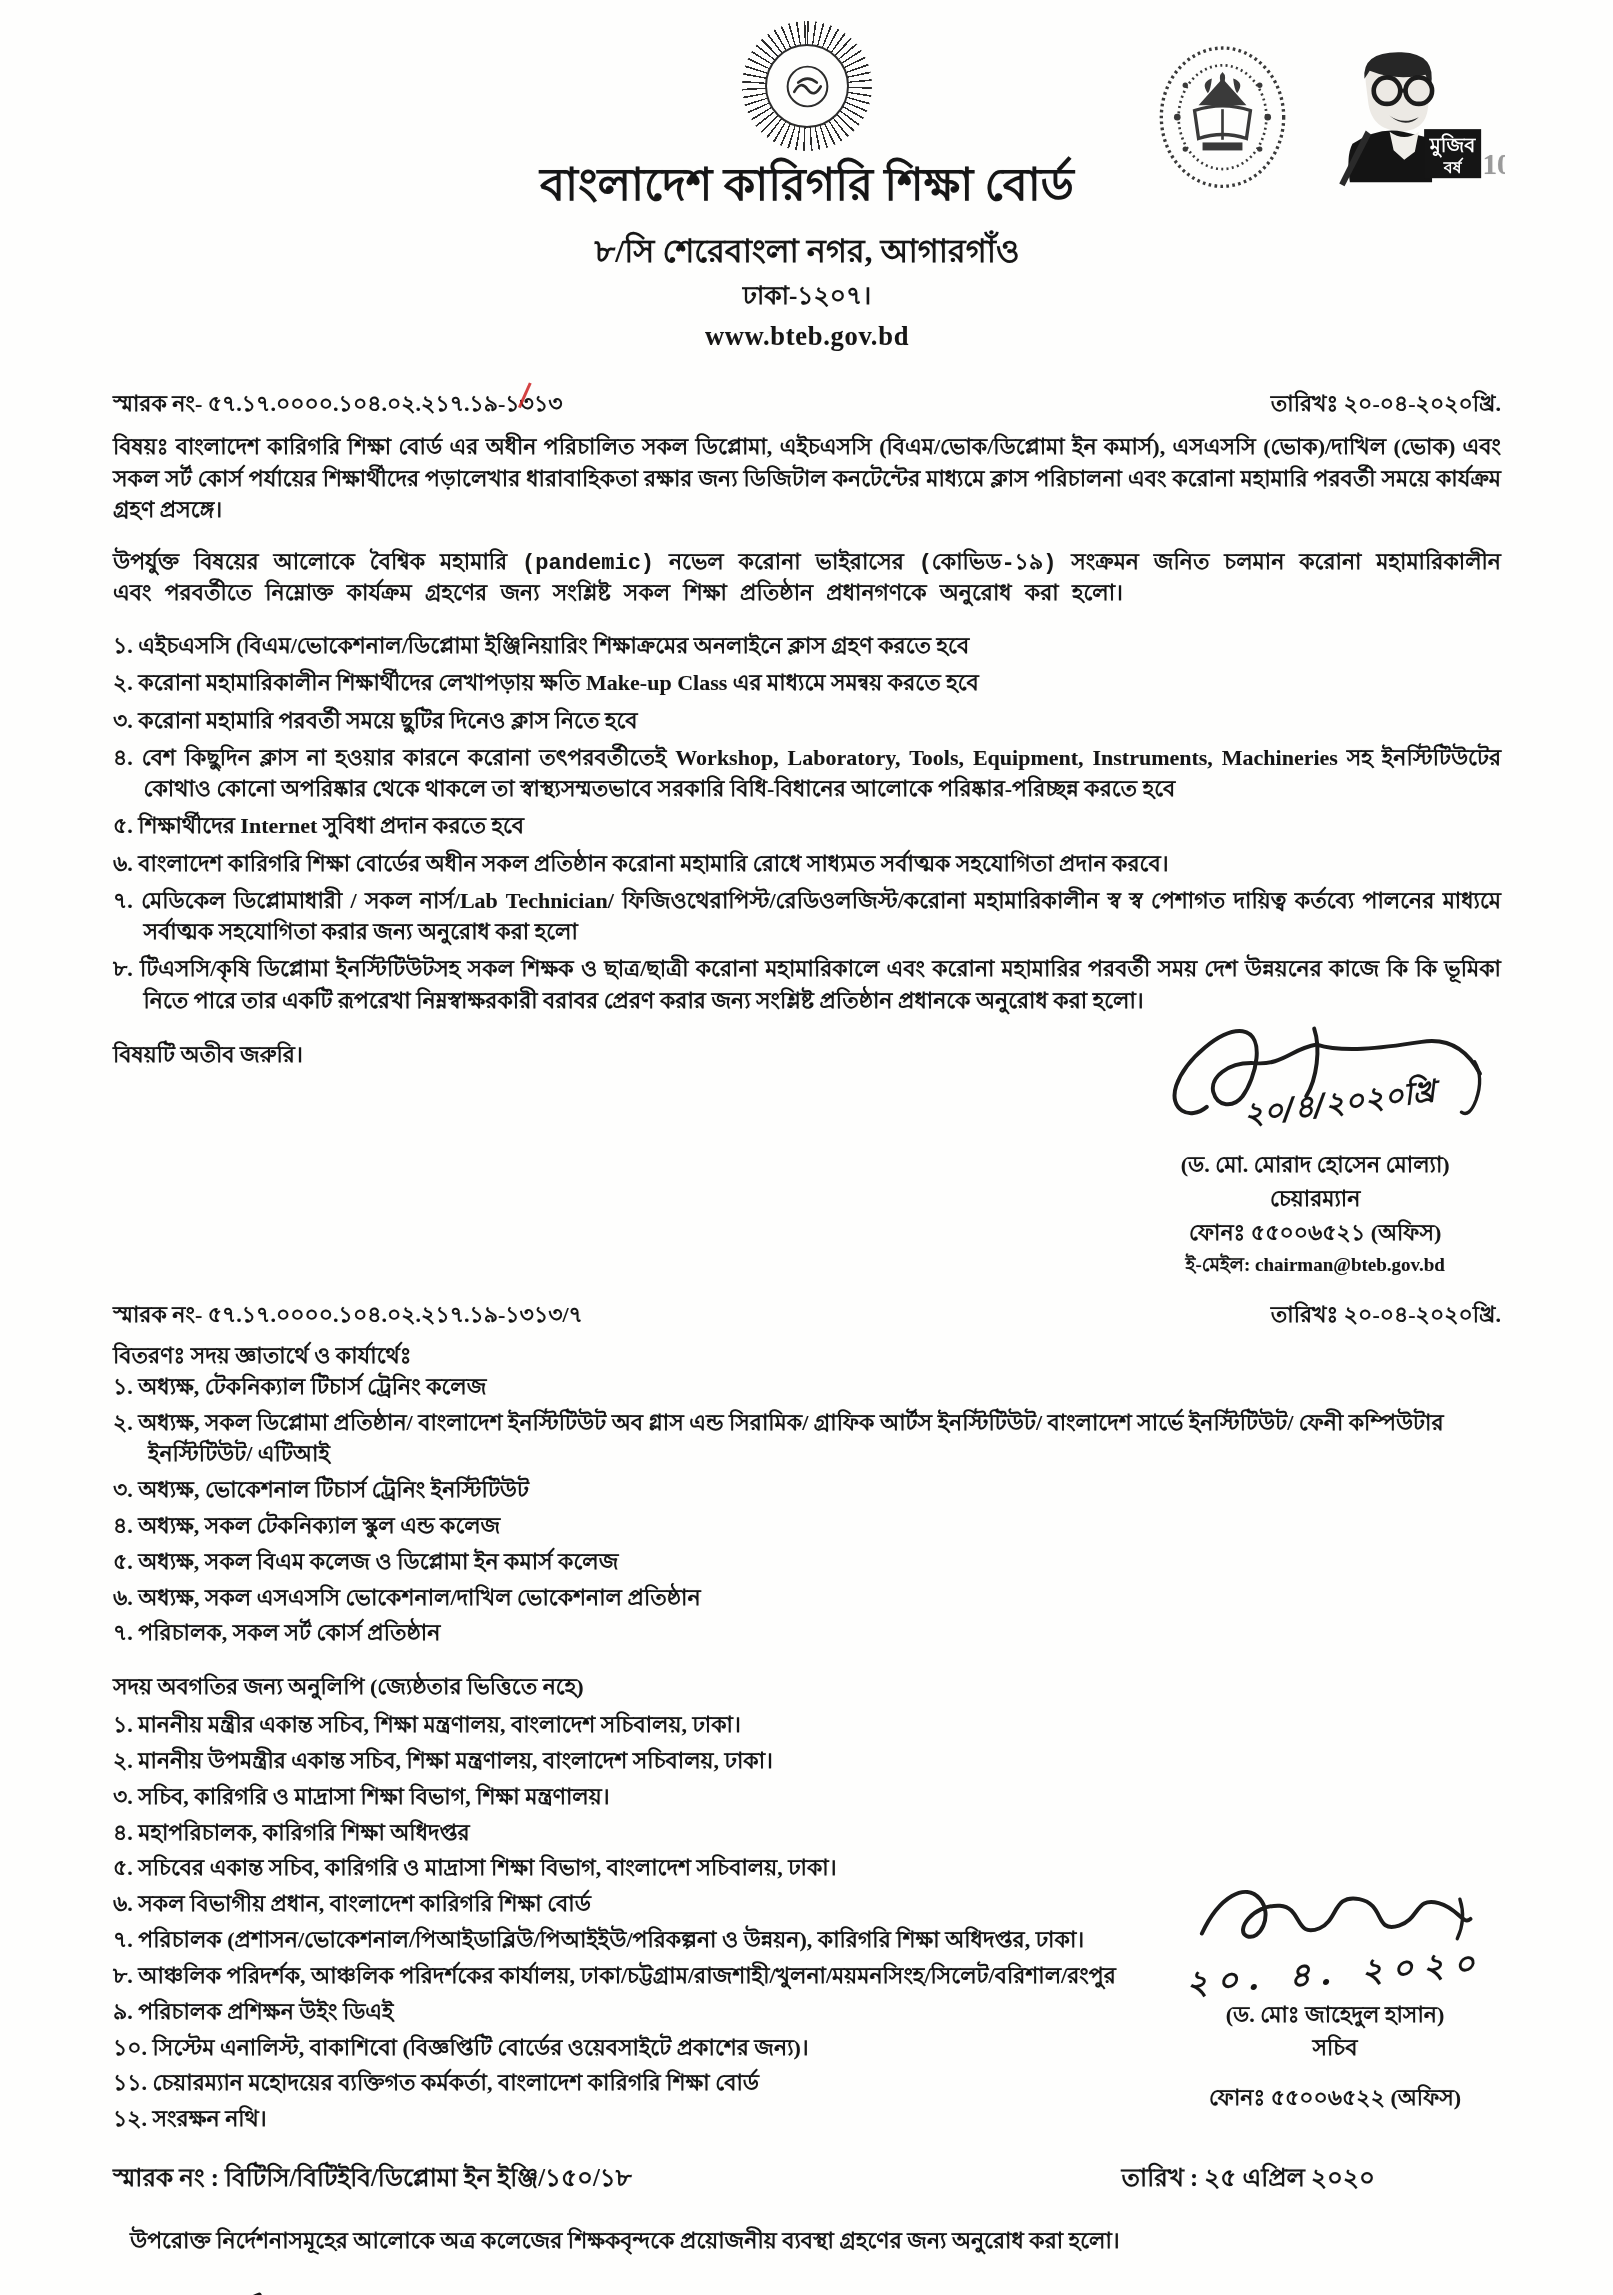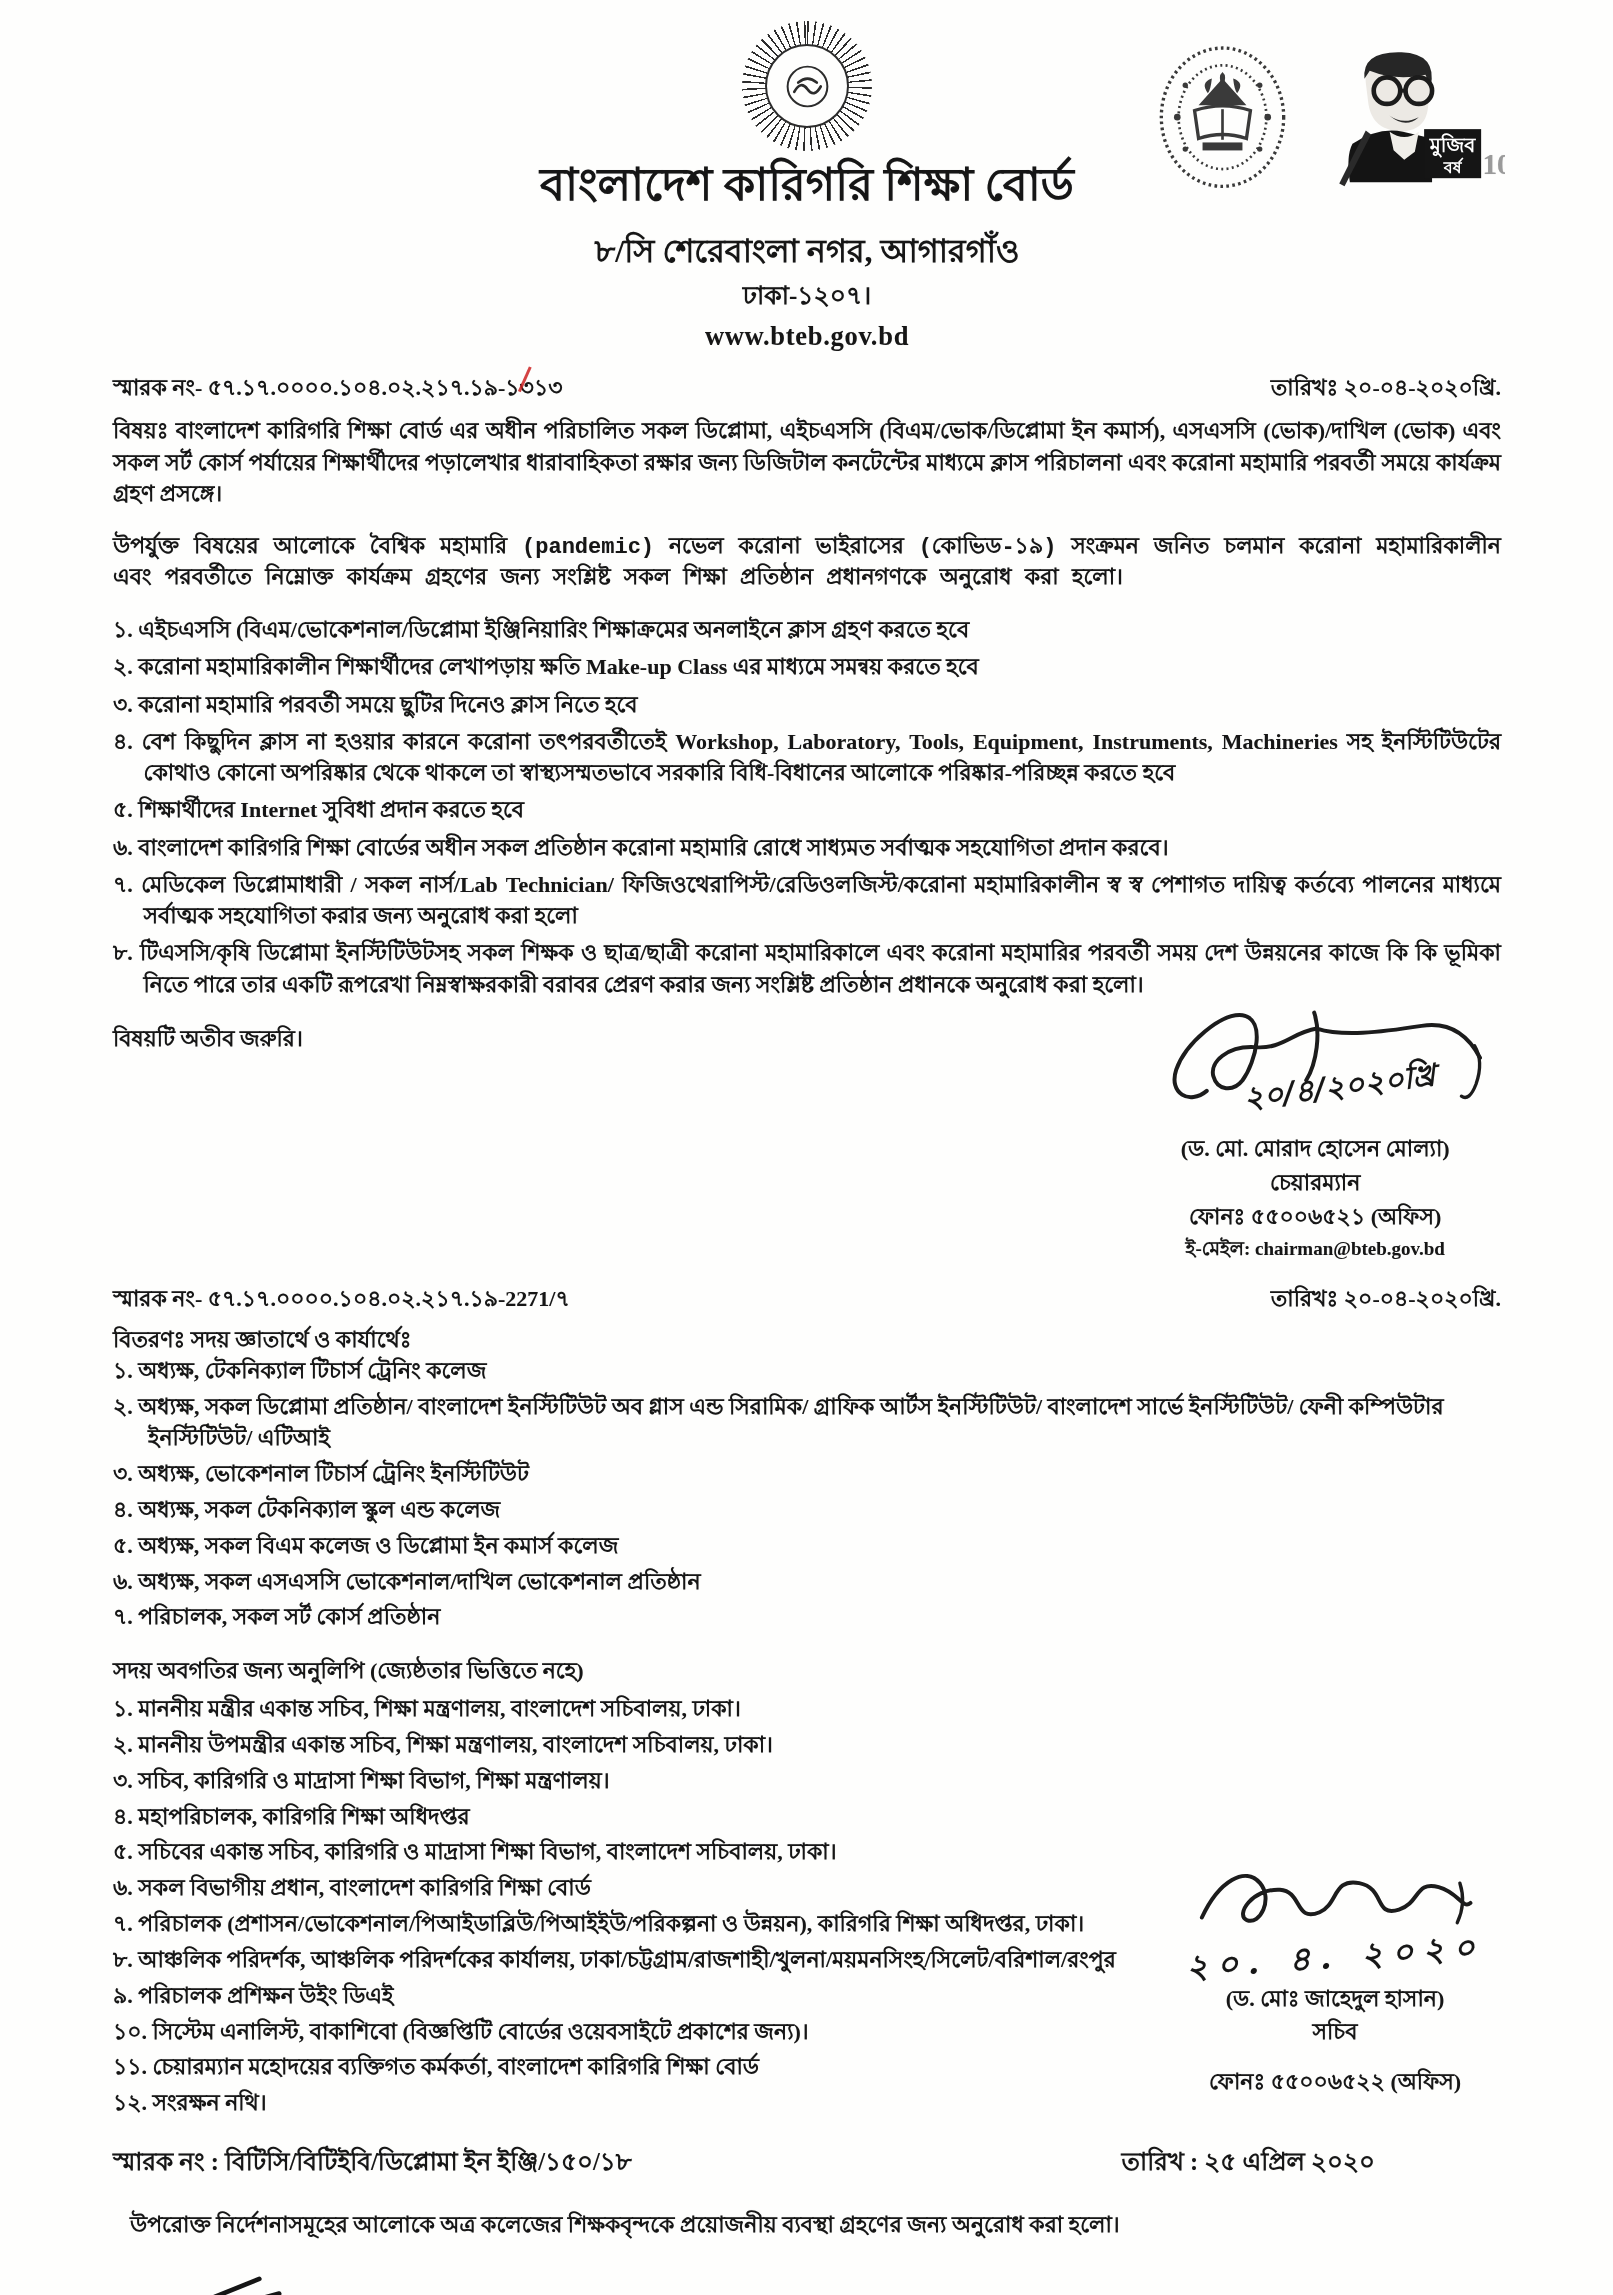--- a/index.html
+++ b/index.html
@@ -18,21 +18,21 @@
     position:relative; }
   .seal-core { position:absolute; inset:22.6px; background:#fefefd; border-radius:50%;
     border:2px solid #2c2c2c; display:flex; align-items:center; justify-content:center; }
   .org-name { font-size:45px; line-height:1.2; }
   .addr { font-size:32px; margin-top:17px; }
   .addr2 { font-size:25px; margin-top:4px; }
   .site { font-size:26.5px; margin-top:4px; letter-spacing:0.7px; }
   .right-logos { position:absolute; top:22.6px; right:-4px; display:flex; gap:37px; align-items:flex-start; }
   
   .row { display:flex; justify-content:space-between; align-items:baseline; }
-  .memo1 { margin-top:17px; position:relative;gap:10px; }
+  .memo1 { margin-top:33px; position:relative;gap:10px; }
   .red-tick { position:absolute; left:397px; top:-9.3px; width:17px; height:26.5px;
     border-right:3.3px solid #c22; transform:rotate(24deg); opacity:.85; }
   
   .subject { margin-top:12px; text-align:justify; }
   .intro { margin-top:22.6px; text-align:justify;font-family:Liberation Mono, monospace; }
   ul.plain { list-style:none; }
   .directives { margin-top:20px; }
   .directives li { padding-left:30.5px; text-indent:-30.5px; margin-bottom:6px; text-align:justify; }
   
   .sig-row { display:flex; justify-content:space-between; margin-top:4px; }
@@ -146,21 +146,21 @@
         <span class="hand-date">২০/৪/২০২০খ্রি</span>
       </div>
       <div>(ড. মো. মোরাদ হোসেন মোল্যা)</div>
       <div>চেয়ারম্যান</div>
       <div>ফোনঃ ৫৫০০৬৫২১ (অফিস)</div>
       <div class="small-line">ই-মেইল: chairman@bteb.gov.bd</div>
     </div>
   </div>
 
   <div class="row memo2">
-    <span>স্মারক নং- ৫৭.১৭.০০০০.১০৪.০২.২১৭.১৯-2271/৭</span>
+    <span>স্মারক নং- ৫৭.১৭.০০০০.১০৪.০২.২১৭.১৯-১৩১৩/৭</span>
     <span>তারিখঃ ২০-০৪-২০২০খ্রি.</span>
   </div>
 
   <div class="dist-head">বিতরণঃ সদয় জ্ঞাতার্থে ও কার্যার্থেঃ</div>
   <ul class="plain dist">
     <li>১. অধ্যক্ষ, টেকনিক্যাল টিচার্স ট্রেনিং কলেজ</li>
     <li>২. অধ্যক্ষ, সকল ডিপ্লোমা প্রতিষ্ঠান/ বাংলাদেশ ইনস্টিটিউট অব গ্লাস এন্ড সিরামিক/ গ্রাফিক আর্টস ইনস্টিটিউট/ বাংলাদেশ সার্ভে ইনস্টিটিউট/ ফেনী কম্পিউটার ইনস্টিটিউট/ এটিআই</li>
     <li>৩. অধ্যক্ষ, ভোকেশনাল টিচার্স ট্রেনিং ইনস্টিটিউট</li>
     <li>৪. অধ্যক্ষ, সকল টেকনিক্যাল স্কুল এন্ড কলেজ</li>
     <li>৫. অধ্যক্ষ, সকল বিএম কলেজ ও ডিপ্লোমা ইন কমার্স কলেজ</li>

